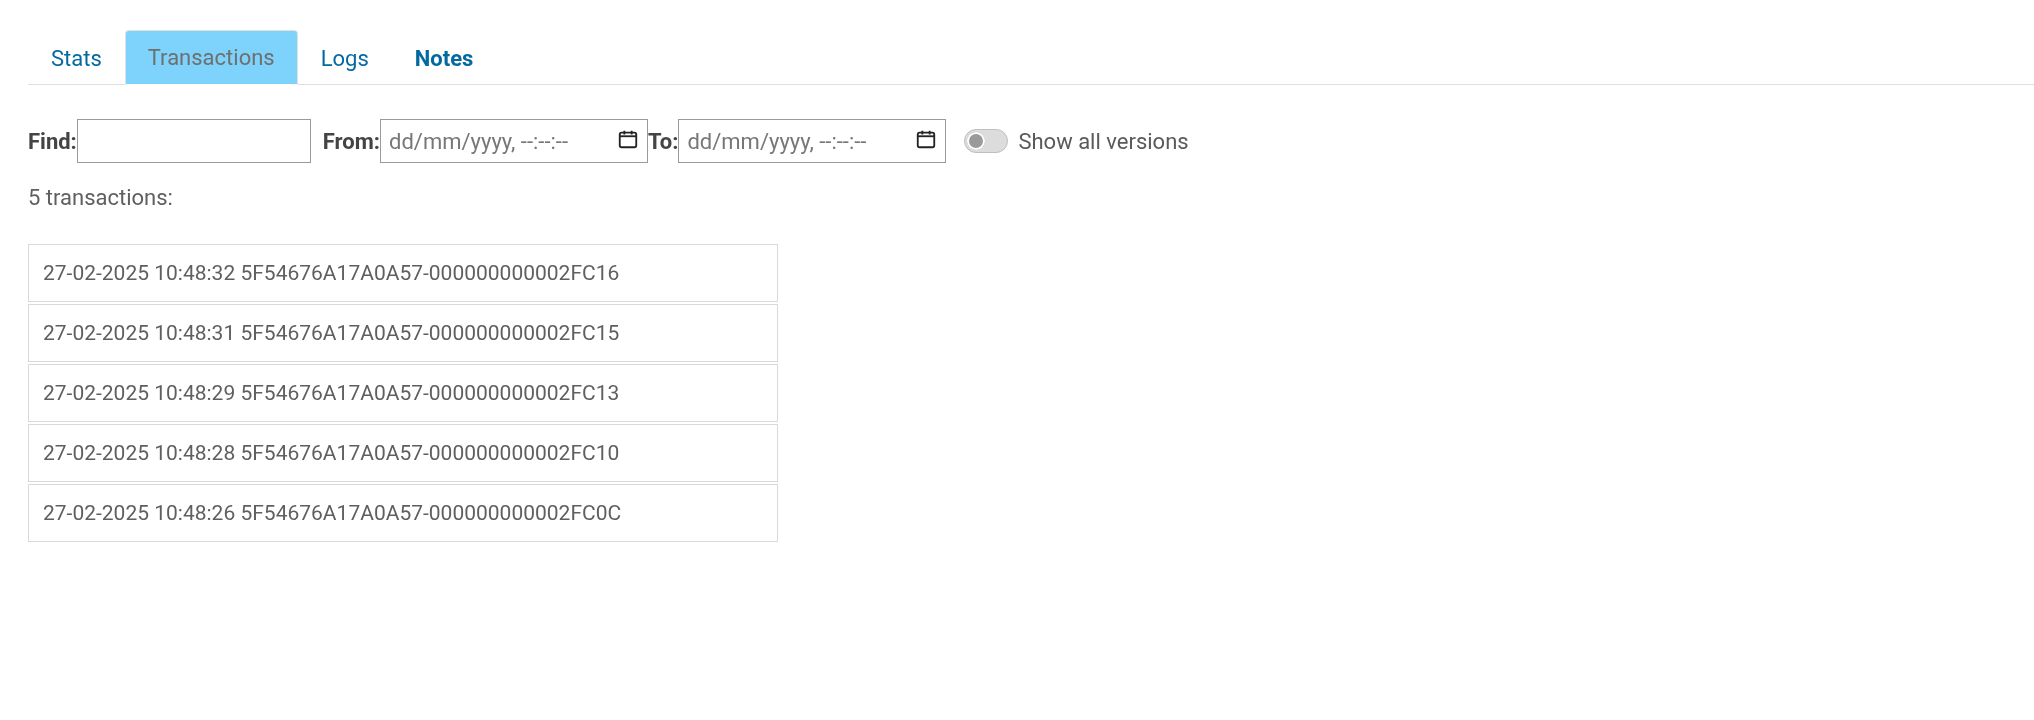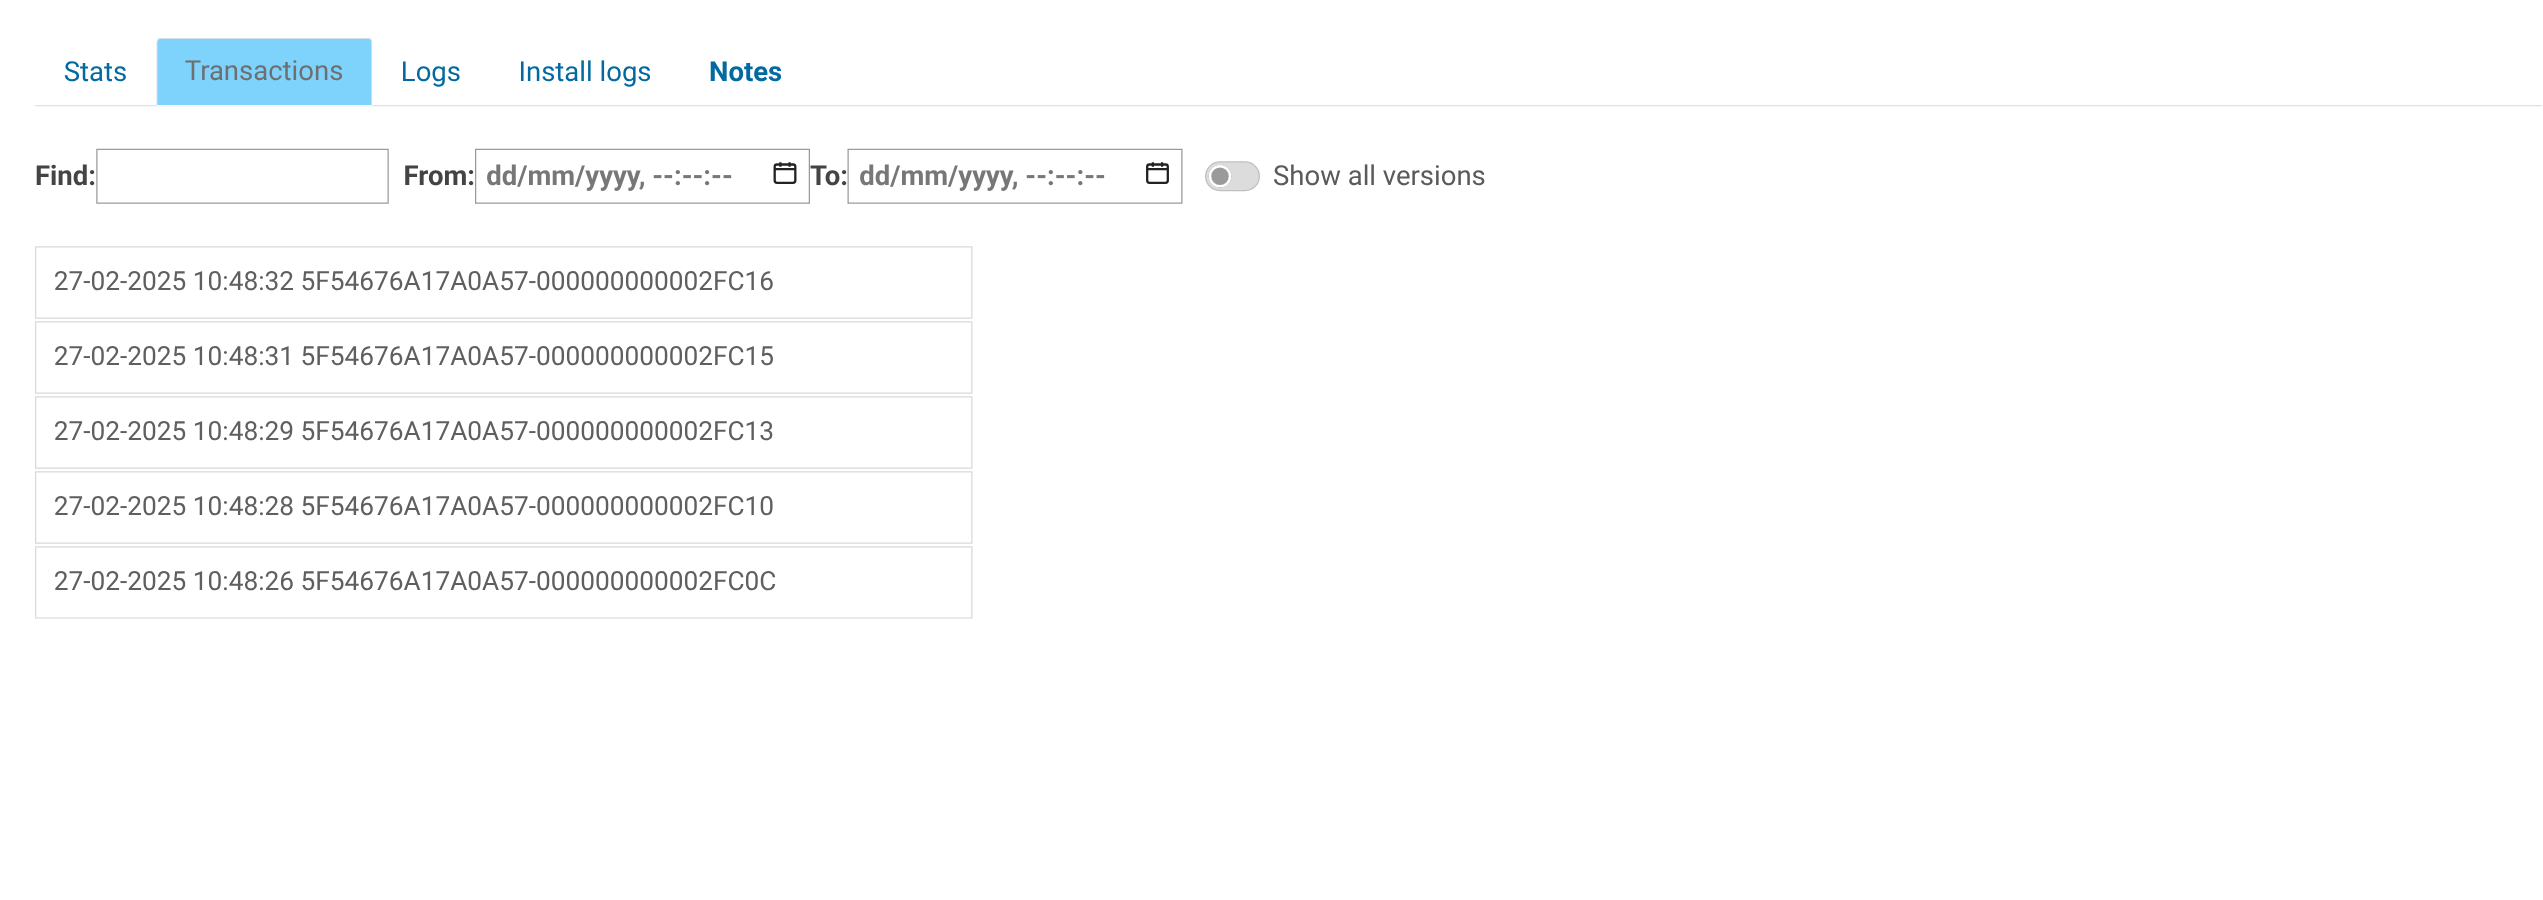--- a/index.html
+++ b/index.html
@@ -52,21 +52,20 @@
       color: #444;
       font-size: 22px;
     }
     .txt {
       border: 1px solid #9a9a9a;
       height: 44px;
       font-size: 22px;
       padding: 20px 8px;
       color: #7a7a7a;
       background: #fff;
-      font-weight: bold;
     }
     .find-input { width: 234px; margin-right: 12px; }
     .date-input { width: 268px; display: inline-flex; align-items: center; justify-content: space-between; padding-right: 8px; }
     .date-input .ph { color: #777; }
     .date-input .cal { flex: 0 0 auto; }
 
     .toggle {
       width: 44px; height: 24px; border-radius: 12px; background: #dcdcdc; border: 1px solid #bfbfbf;
       display: inline-flex; align-items: center; padding: 2px; cursor: pointer; margin-left: 18px;
     }
@@ -88,21 +87,20 @@
     .row .dt { }
     .row .txid { }
   </style>
 </head>
 <body>
 
 <div class="tabbar">
   <div class="tab">Stats</div>
   <div class="tab active">Transactions</div>
   <div class="tab">Logs</div>
-  <div class="tab">Install logs</div>
   <div class="tab bold">Notes</div>
 </div>
 
 <div class="wrap">
   <div class="filters">
     <label>Find:</label>
     <input type="text" class="txt find-input" value="" style="">
 
     <label>From:</label>
     <div class="txt date-input">
@@ -127,20 +125,21 @@
         </svg>
       </span>
     </div>
 
     <span class="toggle">
       <span class="knob"></span>
     </span>
     <span class="toggle-label">Show all versions</span>
   </div>
 
+  <div class="count">5 transactions:</div>
 
   <div class="list">
     <div class="row">
       <span class="dt">27-02-2025 10:48:32</span>
       <span> </span>
       <span class="txid">5F54676A17A0A57-000000000002FC16</span>
     </div>
     <div class="row">
       <span class="dt">27-02-2025 10:48:31</span>
       <span> </span>

